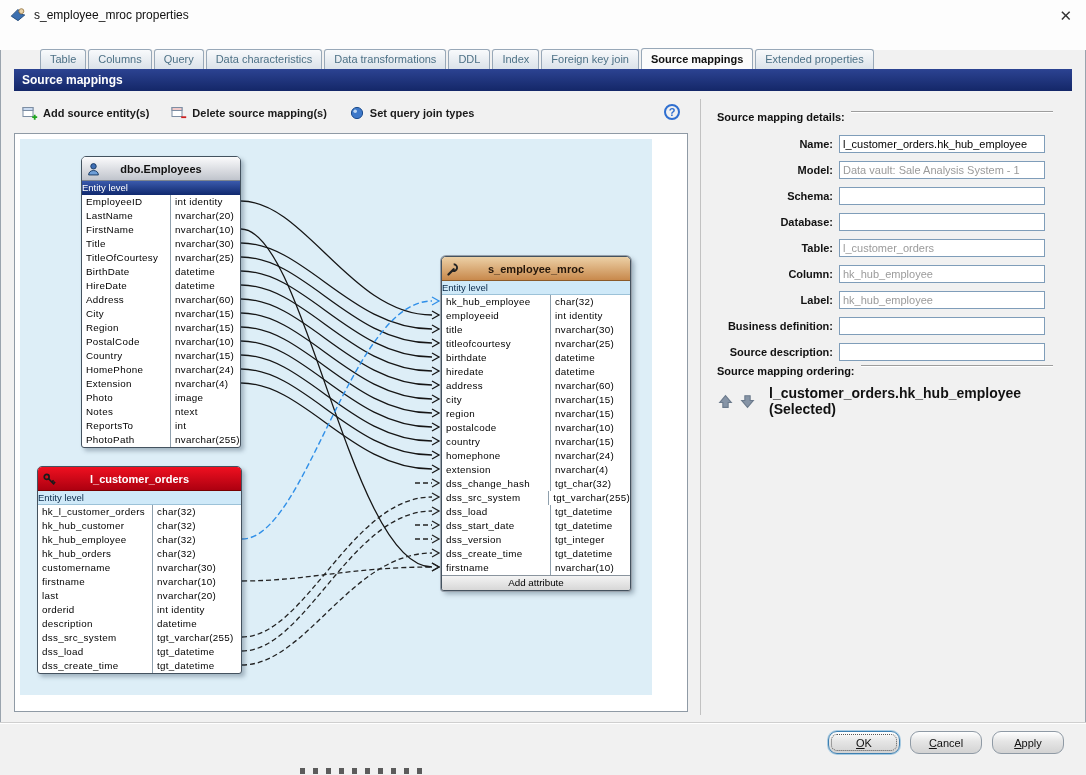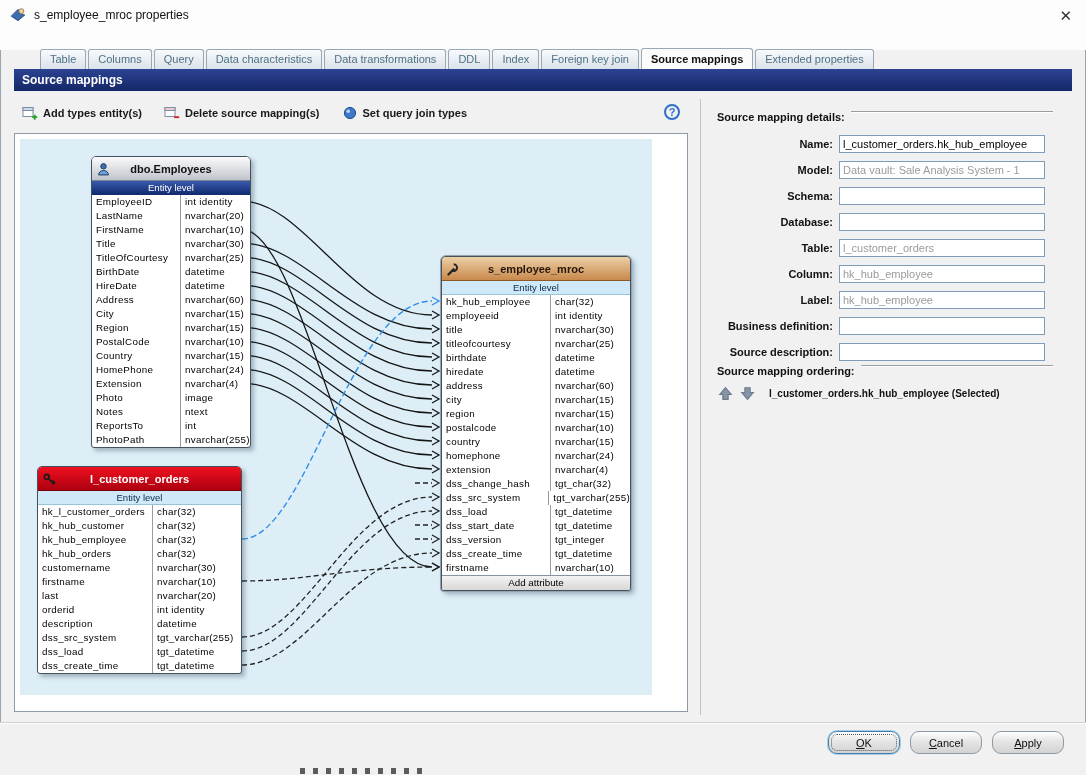--- a/index.html
+++ b/index.html
@@ -48,21 +48,21 @@
 
   .entity { position:absolute; border:1px solid #44525f; border-radius:5px 5px 3px 3px; overflow:hidden;
             background:#fff; box-shadow:3px 3px 4px rgba(50,70,90,.35); font-size:9.8px; }
   .entity.tan { box-shadow:0 0 0 1px #98a2ac, 3px 3px 5px rgba(50,70,90,.4); }
   .ent-head { position:relative; height:24px; line-height:24px; text-align:center; font-size:11px; font-weight:bold; }
   .ent-head .ent-icon { position:absolute; left:4px; top:4px; width:15px; height:15px; }
   .ent-icon svg { width:15px; height:15px; }
   .entity.silver .ent-head { background:linear-gradient(#fbfbfc,#c0c4cc); color:#111; border-bottom:1px solid #7d858f; }
   .entity.red .ent-head { background:linear-gradient(#ef1020,#ad0010); color:#fff; border-bottom:1px solid #700; }
   .entity.tan .ent-head { background:linear-gradient(#ecd0a6,#c8894c); color:#24160a; border-bottom:1px solid #8a5a2a; }
-  .ent-bar { height:14px; line-height:14px; text-align:center; font-size:9.5px; }
+  .ent-bar { height:14px; line-height:14px; font-size:9.5px; }
   .ent-bar.dark { background:linear-gradient(#3a5aac,#10296e); color:#fff; }
   .ent-bar.light { background:#cfe9f8; color:#0a2a4a; border-bottom:1px solid #9cc2d8; }
   .ent-row { display:flex; height:14px; line-height:14px; white-space:nowrap; letter-spacing:.3px; color:#000; }
   .cell-name { width:var(--col); padding-left:4px; }
   .cell-type { flex:1; border-left:1px solid #8fa0ad; padding-left:4px; }
   .ent-footer { height:15px; line-height:14px; text-align:center; font-size:9.8px; border-top:1px solid #8a949e;
                 background:linear-gradient(#f4f4f4,#d7d7d7); cursor:pointer; }
 
   
   .right-panel { position:absolute; top:99px; left:700px; width:372px; height:616px; border-left:1px solid #c2c2c2; padding:12px 0 0 16px; }
@@ -70,21 +70,21 @@
   .section-head::after { content:""; flex:1; margin-left:6px; border-top:1px solid #9d9d9d; box-shadow:0 1px 0 #fff; }
   .field { display:flex; align-items:center; height:26px; }
   .field label { width:122px; text-align:right; font-size:11px; font-weight:bold; color:#111; padding-right:6px; }
   .field input { width:206px; height:18px; border:1px solid #7f9db9; background:#fff; font-family:"Liberation Sans",sans-serif;
                  font-size:11px; padding:0 3px; color:#000; }
   .field input.ro { color:#9b9b9b; }
   .ordering-block { }
   .ordering-row { display:flex; align-items:center; margin-top:4px; }
   .ord-btn { width:17px; height:17px; margin-right:5px; cursor:pointer; display:inline-block; }
   .ord-btn svg { width:17px; height:17px; }
-  .ord-text { font-size:10px; font-weight:bold; color:#111; margin-left:8px; cursor:default; }
+  .ord-text { font-size:14px; font-weight:bold; color:#111; margin-left:8px; cursor:default; }
 
   
   .footer { position:absolute; left:0; right:0; top:722px; bottom:0; background:#f1f1f1; border-top:1px solid #cfcfcf;
             box-shadow:inset 0 1px 0 #ffffff; }
   .btns { position:absolute; top:8px; right:22px; display:flex; gap:10px; }
   .btn { width:72px; height:23px; font-family:"Liberation Sans",sans-serif; font-size:11px; color:#111;
          background:linear-gradient(#ffffff,#e5e5e5 45%,#d3d3d3); border:1px solid #8f9aa5; border-radius:9px; cursor:pointer; }
   .btn.default { border-color:#3c7fb1; box-shadow:0 0 0 1px #a8cbe2; outline:1px dotted #555; outline-offset:-4px; }
   .btn u { text-decoration:underline; }
 
@@ -112,21 +112,21 @@
     <span>Source mappings</span>
   </div>
 
   <div class="toolbar">
     <span class="tool">
       <span class="ticon"><svg viewBox="0 0 16 16">
             <rect x="1" y="2.5" width="10" height="9" fill="#fff" stroke="#7d8ea3"></rect>
             <rect x="1" y="2.5" width="10" height="3" fill="#c9daf0" stroke="#7d8ea3"></rect>
             <path d="M10.2 12.2 h5 M12.7 9.7 v5" stroke="#1fa51f" stroke-width="1.8"></path>
           </svg></span>
-      <span>Add types entity(s)</span>
+      <span>Add source entity(s)</span>
     </span>
     <span class="tool">
       <span class="ticon"><svg viewBox="0 0 16 16">
             <rect x="1" y="2.5" width="10" height="9" fill="#fff" stroke="#7d8ea3"></rect>
             <rect x="1" y="2.5" width="10" height="3" fill="#f0c9c9" stroke="#7d8ea3"></rect>
             <path d="M10.2 12.2 h5" stroke="#cc2020" stroke-width="1.8"></path>
           </svg></span>
       <span>Delete source mapping(s)</span>
     </span>
     <span class="tool">
@@ -178,21 +178,21 @@
           <path d="M 412 368 L 419 372 L 412 376" class="arrow dashed"></path>
           <path d="M 222 526 C 286 526, 331 414, 412 414" class="conn dashed"></path>
           <path d="M 412 410 L 419 414 L 412 418" class="arrow dashed"></path>
           <path d="M 395 344 L 412 344" class="conn dashed"></path>
           <path d="M 412 340 L 419 344 L 412 348" class="arrow dashed"></path>
           <path d="M 395 386 L 412 386" class="conn dashed"></path>
           <path d="M 412 382 L 419 386 L 412 390" class="arrow dashed"></path>
           <path d="M 395 400 L 412 400" class="conn dashed"></path>
           <path d="M 412 396 L 419 400 L 412 404" class="arrow dashed"></path>
         </svg>
-    <div class="entity silver" style="left: 61px; top: 17px; width: 160px; margin-left: 10px;">
+    <div class="entity silver" style="left: 61px; top: 17px; width: 160px;">
           <div class="ent-head"><span class="ent-icon"><svg viewBox="0 0 16 16">
                 <circle cx="8" cy="4.6" r="2.9" fill="#3f6fb5" stroke="#173a63"></circle>
                 <path d="M2.8 13.8c0-3 2.3-4.7 5.2-4.7s5.2 1.7 5.2 4.7z" fill="#6f9fd8" stroke="#173a63"></path>
               </svg></span><span>dbo.Employees</span></div>
           <div class="ent-bar dark">Entity level</div>
           <div style="--col: 88px;">
             <div class="ent-row">
               <span class="cell-name">EmployeeID</span>
               <span class="cell-type">int identity</span>
             </div>

